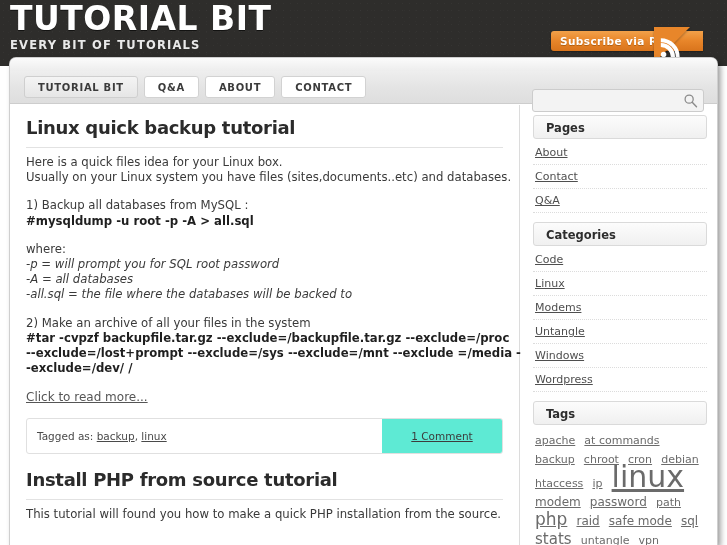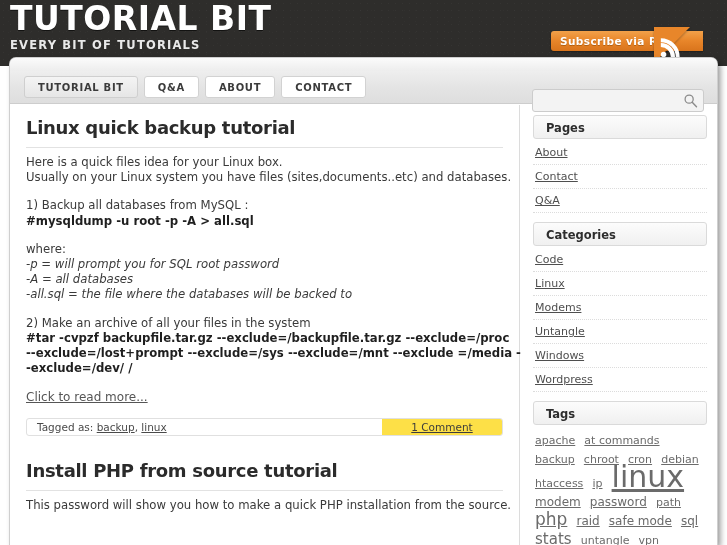--- a/index.html
+++ b/index.html
@@ -148,34 +148,34 @@
     font-family: "DejaVu Sans", sans-serif;
     font-weight: bold; color: #1f1f1f; font-size: 11.7px;
   }
   .post-body .ital { font-style: italic; color: #3a3a3a; }
   .readmore {
     display: inline-block; margin-top: 14px;
     font-size: 12px; color: #555555;
     text-decoration: underline; cursor: pointer;
   }
   .tagbar {
-    margin-top: 13px; height: 18px;
+    margin-top: 13px; height: 36px;
     border: 1px solid #e0e0e0; border-radius: 3px;
     display: flex; align-items: stretch; overflow: hidden;
     background: #ffffff;
   }
   .tagbar-left {
     flex: 1; display: flex; align-items: center;
     padding-left: 10px; font-size: 10.5px; color: #4a4a4a;
   }
   .tagbar-left a {
     color: #4a4a4a; text-decoration: underline; cursor: pointer;
   }
   .tagbar-right {
-    width: 120px; background: #fde047;
+    width: 120px; background: #5eead4;
     display: flex; align-items: center; justify-content: center;
     font-size: 10.5px; color: #3c3c3c;
     text-decoration: underline; cursor: pointer;
   }
 
   
   .widget { margin-bottom: 9px; }
   .widget-head {
     height: 24px; line-height: 24px;
     padding-left: 12px;
@@ -272,24 +272,24 @@
           <div class="readmore">Click to read more...</div>
 
           <div class="tagbar">
             <div class="tagbar-left">
               <span>Tagged as:</span>&nbsp;<a>backup</a><span>,</span>&nbsp;<a>linux</a>
             </div>
             <div class="tagbar-right">1 Comment</div>
           </div>
         </div>
 
-        <div class="post" style="margin-top:22px;">
+        <div class="post" style="margin-top:13px;">
           <div class="post-title">Install PHP from source tutorial</div>
           <div class="post-body">
-            <span class="ln">This password will show you how to make a quick PHP installation from the source.</span>
+            <span class="ln">This tutorial will found you how to make a quick PHP installation from the source.</span>
           </div>
         </div>
 
       </div>
 
       <div class="col-side">
 
         <div class="widget">
           <div class="widget-head">Pages</div>
           <ul class="widget-list">

